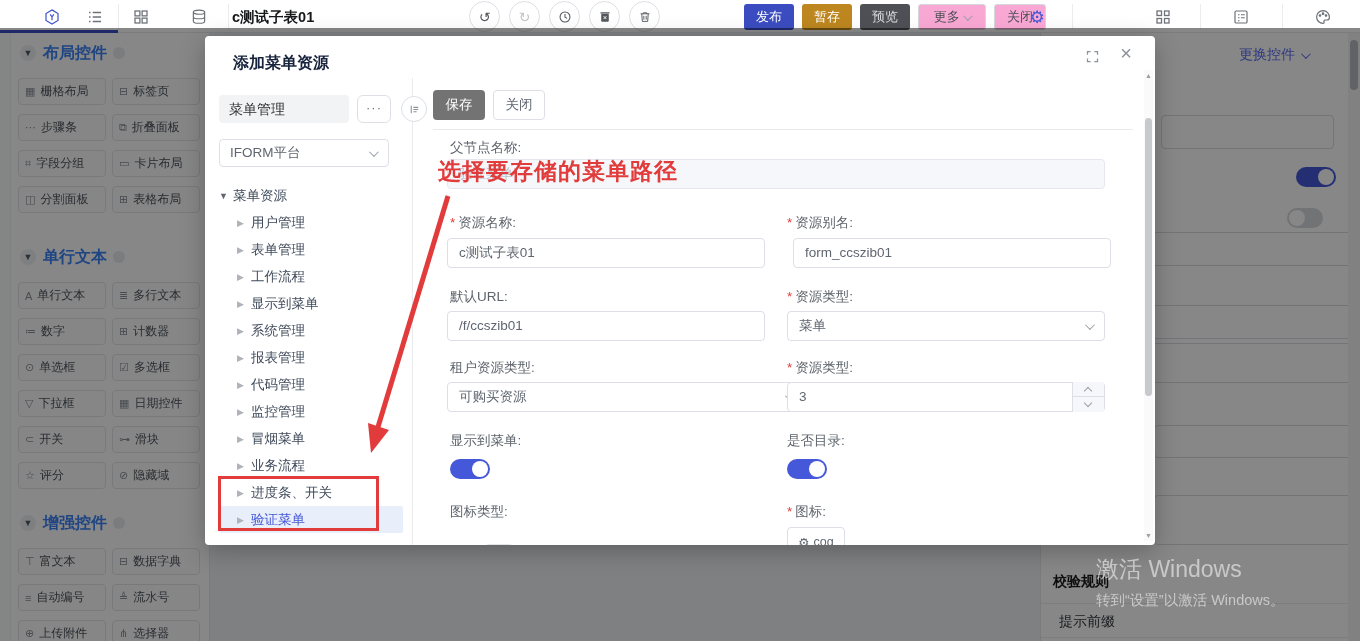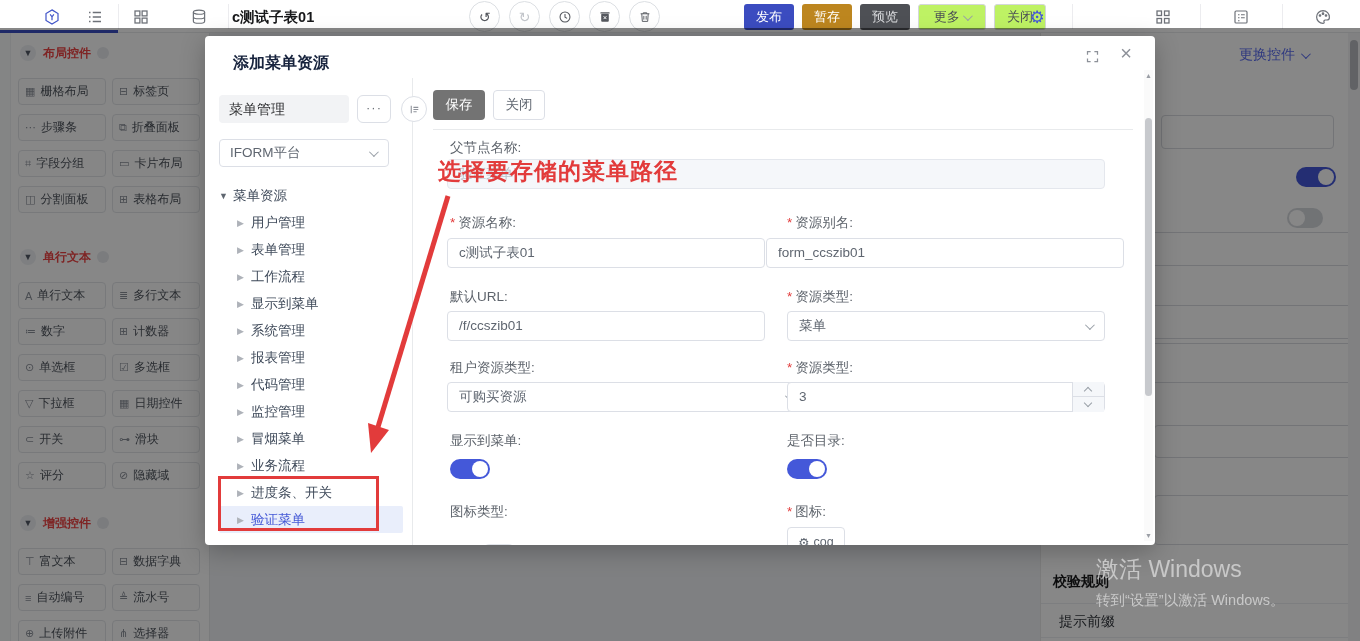--- a/index.html
+++ b/index.html
@@ -9,30 +9,30 @@
   
   .header { position:absolute; left:0; top:0; width:1360px; height:33px; background:#fff; border-bottom:1px solid #e8eaed; }
   .hicon { position:absolute; top:4px; width:26px; height:26px; display:flex; align-items:center; justify-content:center; color:#6d7178; }
   .hicon svg { width:18px; height:18px; }
   .active-tab-line { position:absolute; left:0; top:30px; width:118px; height:3px; background:#3c4ec2; }
   .vdiv { position:absolute; top:4px; width:1px; height:25px; background:#ececef; }
   .app-title { position:absolute; left:232px; top:8px; font-size:14.5px; font-weight:bold; color:#17181a; }
   .circ-btn { position:absolute; top:1px; width:31px; height:31px; border:1px solid #dcdfe3; border-radius:50%; background:#fff; display:flex; align-items:center; justify-content:center; font-size:14px; color:#53565c; }
   .circ-btn svg { width:14px; height:14px; }
   .act-btn { position:absolute; top:4px; height:26px; border-radius:3px; font-size:13px; display:flex; align-items:center; justify-content:center; padding:0 12px; color:#fff; }
-  .act-btn.outline { background:#bef264; border:1px solid #d4d7db; color:#4b4f55; }
+  .act-btn.outline { background:#f9a8d4; border:1px solid #d4d7db; color:#4b4f55; }
   .chev { display:inline-block; width:7px; height:7px; border-right:1.4px solid #9aa0a8; border-bottom:1.4px solid #9aa0a8; transform:rotate(45deg) translateY(-2px); }
 
   
   .sidebar { position:absolute; left:0; top:33px; width:210px; height:608px; background:#fff; border-right:1px solid #e6e8eb; overflow:hidden; }
   .rail { position:absolute; left:0; top:0; width:11px; height:608px; background:#fafbfc; border-right:1px solid #f0f1f3; }
   .side-section { position:absolute; left:0; width:210px; }
   .side-head { display:flex; align-items:center; height:24px; padding-left:20px; }
   .tri { font-size:9px; color:#525a66; width:16px; height:16px; background:#eef0f3; border-radius:50%; display:flex; align-items:center; justify-content:center; margin-right:7px; }
-  .side-title { font-size:12px; font-weight:bold; color:#ef4444;text-align:center; }
+  .side-title { font-size:16px; font-weight:bold; color:#3b82f6;text-align:center; }
   .badge { width:12px; height:12px; border-radius:50%; background:#e9ebef; margin-left:6px; }
   .side-grid { display:grid; grid-template-columns:88px 88px; gap:9px 6px; margin:13px 0 0 18px; }
   .side-item { height:27px; border:1px solid #e3e5e9; border-radius:4px; background:#fdfdfe; display:flex; align-items:center; padding:0 6px; font-size:12px; color:#4e545c; overflow:hidden; white-space:nowrap; }
   .si-icon { font-size:11px; color:#8b9099; margin-right:5px; flex:0 0 auto; }
 
   
   .right-panel { position:absolute; left:1040px; top:33px; width:308px; height:608px; background:#fff; border-left:1px solid #e8e8e8; }
   .rp-link { position:absolute; right:40px; top:13px; font-size:14px; color:#5a6cf0; display:flex; align-items:center; gap:6px; }
   .rp-link .chev { border-color:#5a6cf0; }
   .rp-input { position:absolute; border:1px solid #d9dce1; border-radius:4px; background:#fff; }
@@ -441,21 +441,21 @@
   <div class="m-btn primary">保存</div>
   <div class="m-btn plain">关闭</div>
   <div class="m-hdiv"></div>
 
   <div class="fld-label" style="left:245px;top:103px"><span>父节点名称:</span></div>
   <div class="fld-input disabled" style="left:242px;top:123px;width:658px">验证菜单</div>
 
   <div class="fld-label" style="left:245px;top:178px"><span class="req">*</span><span>资源名称:</span></div>
   <div class="fld-input" style="left:242px;top:202px;width:318px">c测试子表01</div>
   <div class="fld-label" style="left:582px;top:178px"><span class="req">*</span><span>资源别名:</span></div>
-  <div class="fld-input" style="left:561px;top:202px;width:358px">form_ccszib01</div>
+  <div class="fld-input" style="left:588px;top:202px;width:318px">form_ccszib01</div>
 
   <div class="fld-label" style="left:245px;top:252px"><span>默认URL:</span></div>
   <div class="fld-input" style="left:242px;top:275px;width:318px">/f/ccszib01</div>
   <div class="fld-label" style="left:582px;top:252px"><span class="req">*</span><span>资源类型:</span></div>
   <div class="fld-input" style="left:582px;top:275px;width:318px"><span>菜单</span><span class="chev"></span></div>
 
   <div class="fld-label" style="left:245px;top:323px"><span>租户资源类型:</span></div>
   <div class="fld-input" style="left:242px;top:346px;width:358px"><span>可购买资源</span><span class="chev"></span></div>
   <div class="fld-label" style="left:582px;top:323px"><span class="req">*</span><span>资源类型:</span></div>
   <div class="fld-input" style="left:582px;top:346px;width:318px"><span>3</span>

